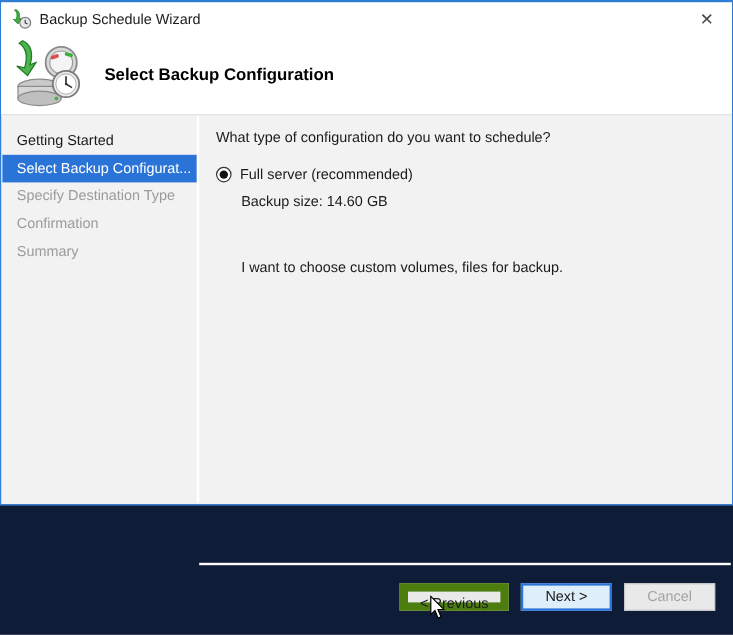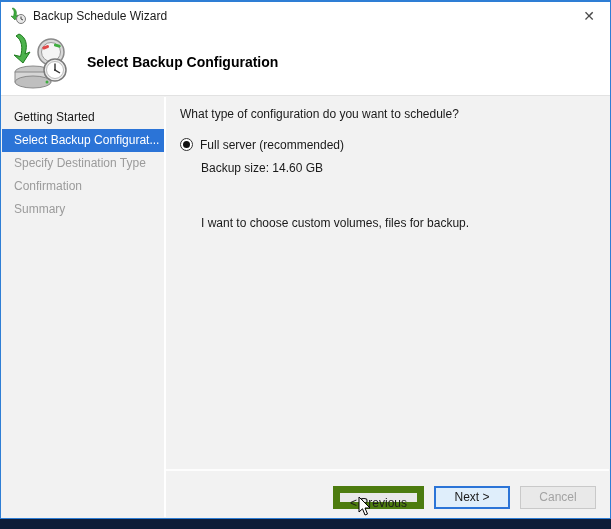--- a/index.html
+++ b/index.html
@@ -5,21 +5,21 @@
   * { margin: 0; padding: 0; box-sizing: border-box; }
   html, body { width: 611px; height: 529px; }
   body {
     font-family: "Liberation Sans", "DejaVu Sans", sans-serif;
     background: #0e1c38;
     position: relative;
     overflow: hidden;
   }
   .window {
     position: absolute; left: 0; top: 0;
-    width: 611px; height: 519px;
+    width: 611px; height: 421px;
     background: #f2f2f2;
     border: 1px solid #2e7ed5;
     border-top: 2px solid #2e7ed5;
   }
   
   .titlebar {
     position: absolute; left: 0; top: 0; right: 0; height: 28px;
     background: #ffffff;
     display: flex; align-items: center;
     padding-left: 8px;
@@ -59,21 +59,21 @@
   }
   .step.done { color: #1a1a1a; }
   .step.active { background: #2b74d7; color: #ffffff; }
   
   .content {
     position: absolute; left: 165px; top: 95px; right: 1px; height: 372px;
     padding: 10px 0 0 14px;
     font-size: 12px; color: #1a1a1a;
   }
   .question { margin-bottom: 10px; }
-  .option-row { display: flex; margin-top: 17px; }
+  .option-row { display: flex; align-items: center; margin-top: 17px; }
   .radio {
     width: 13px; height: 13px; border-radius: 50%;
     border: 1px solid #333333; background: #ffffff;
     margin-right: 7px; flex: 0 0 auto;
     display: flex; align-items: center; justify-content: center;
   }
   .radio .dot { width: 7px; height: 7px; border-radius: 50%; background: #111111; display: none; }
   .radio.checked .dot { display: block; }
   .option-desc { margin: 7px 0 0 21px; color: #1a1a1a; }
   .option-detail { margin: 9px 0 18px 21px; color: #1a1a1a; }

